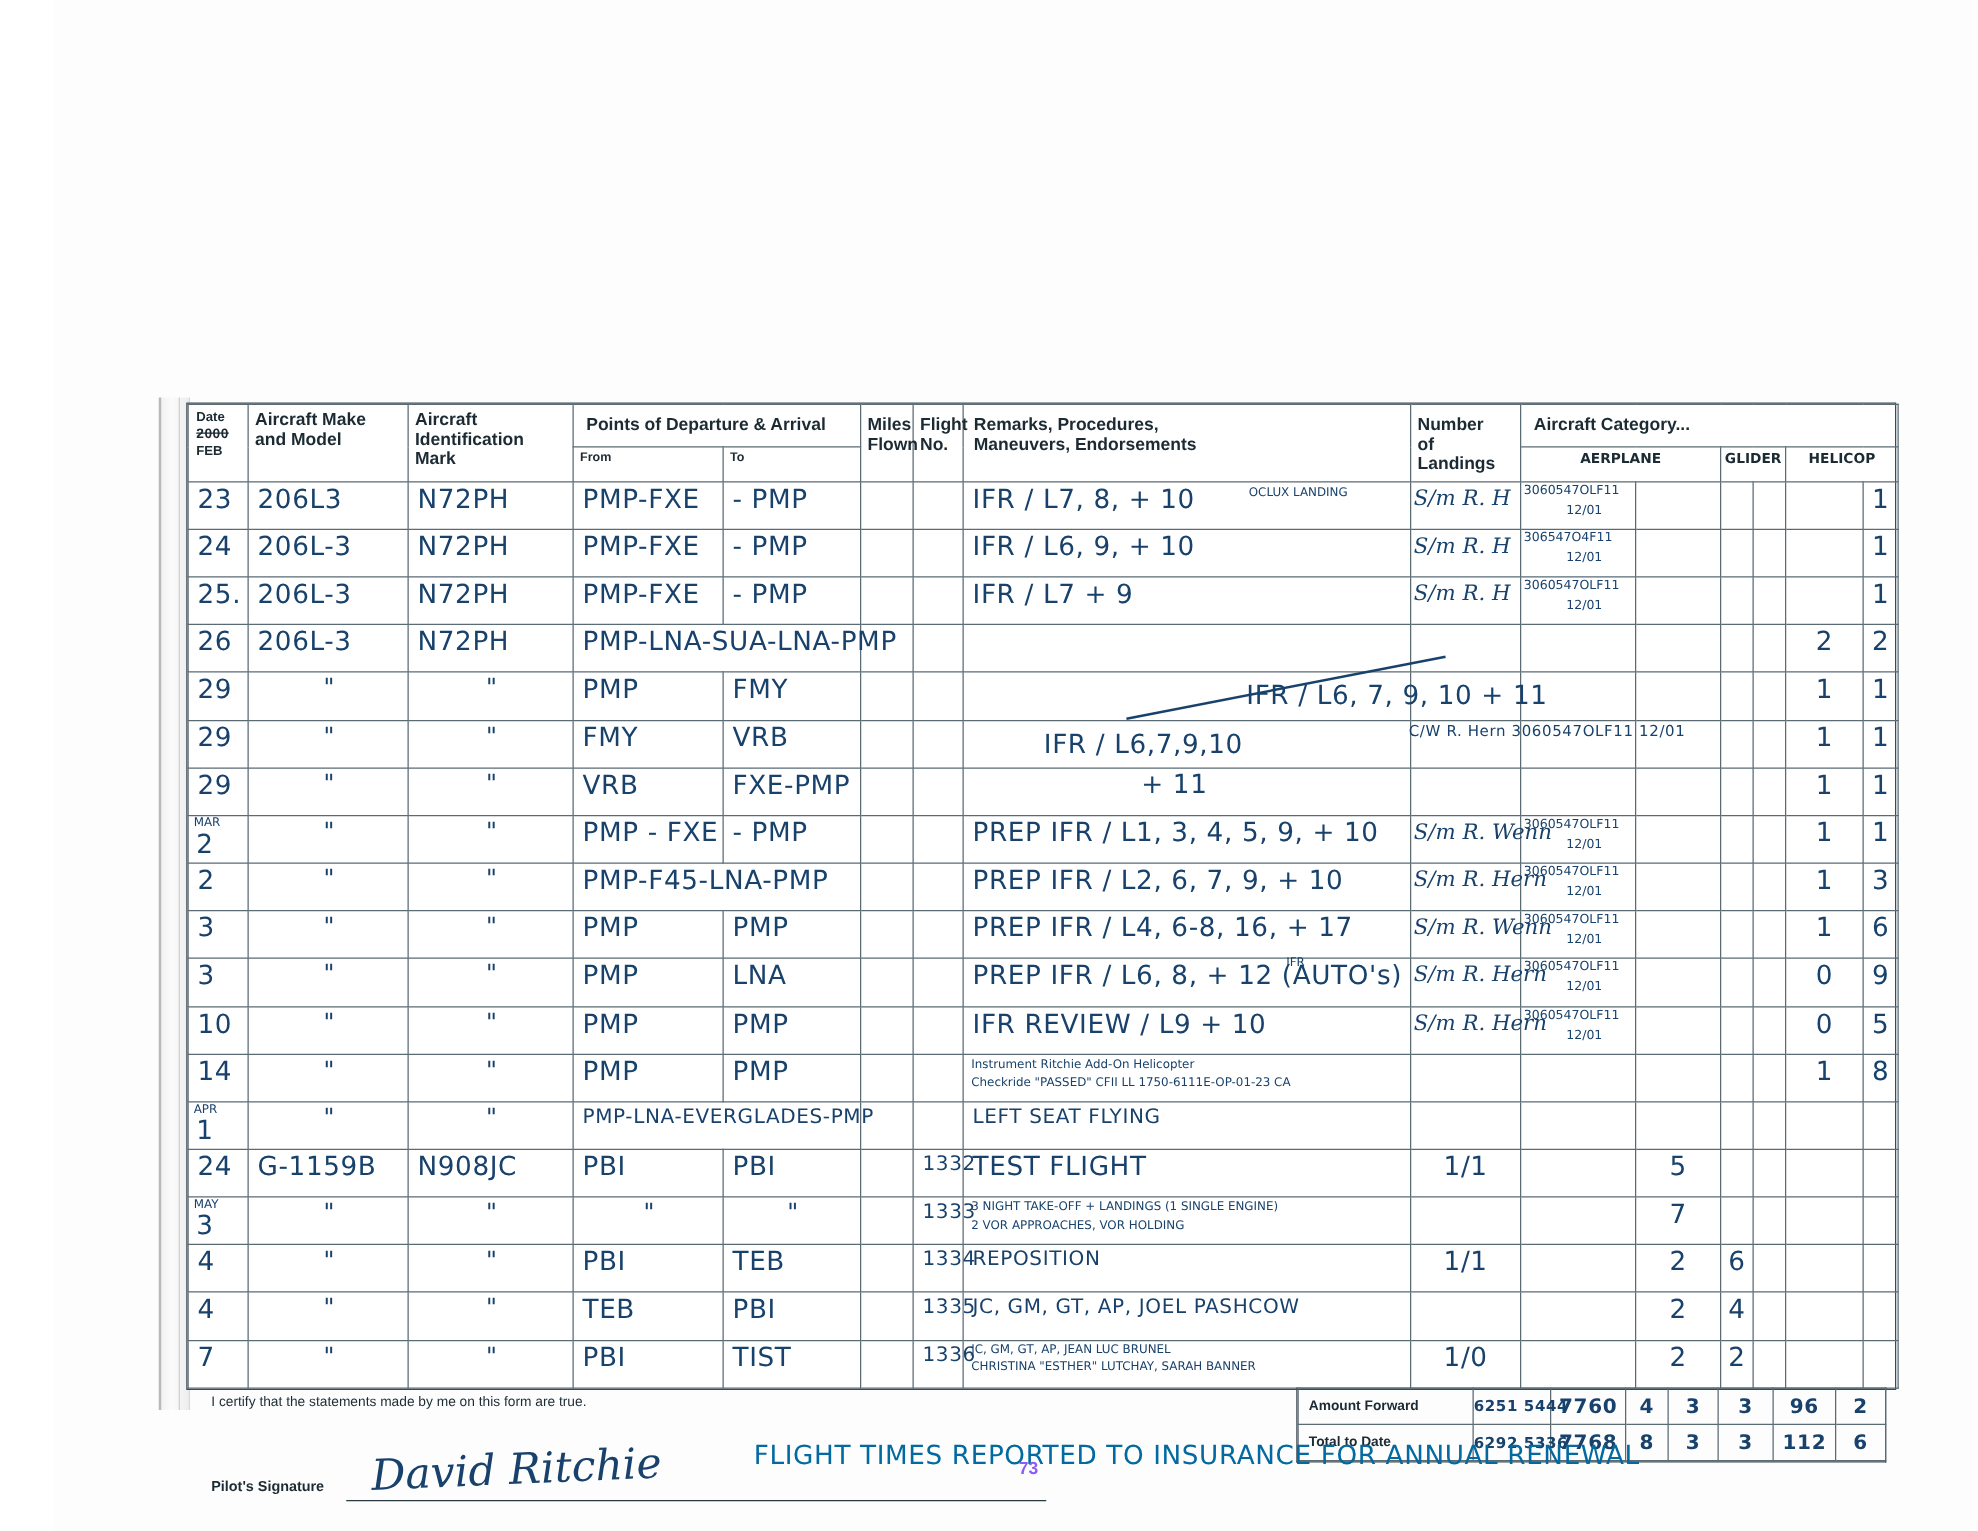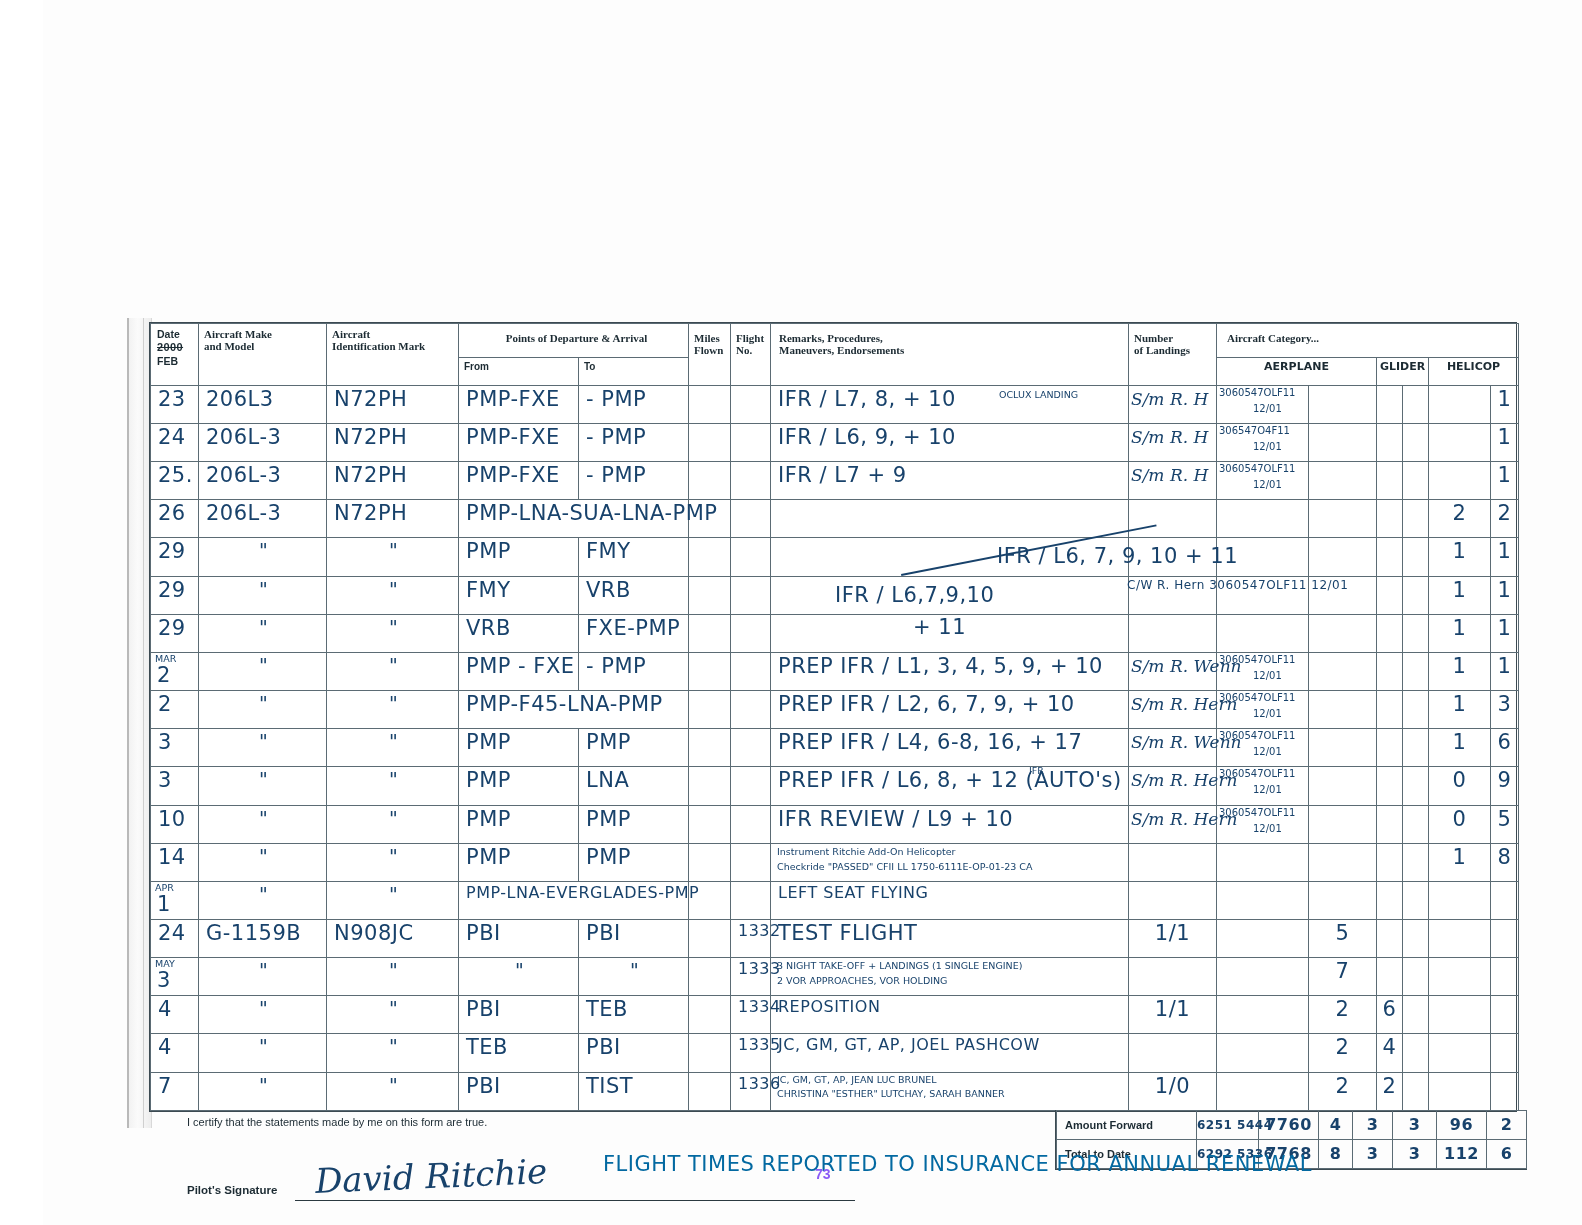--- a/index.html
+++ b/index.html
@@ -64,27 +64,27 @@
   }
   table.log td, table.log th {
     border: 1px solid #5b6b74;
     padding: 0;
     vertical-align: top;
     position: relative;
   }
 
   
   .hdr {
-    font-size: 11px;
+    font-size: 14px;
     font-weight: bold;
     color: #1c2b33;
     line-height: 1.12;
     padding: 4px 4px 0 5px;
     text-align: left;
-    font-family: Liberation Serif, serif;
+    font-family: Liberation Sans, sans-serif;
   }
   .hdr-sub {
     font-size: 10px;
     font-weight: bold;
     color: #1c2b33;
     padding: 3px 5px;
   }
   .date-hdr {
     font-size: 10.5px;
     font-weight: bold;
@@ -135,21 +135,21 @@
     font-family: "DejaVu Sans", sans-serif;
     color: #18426b;
     font-size: 10px;
     line-height: 1.05;
     white-space: nowrap;
   }
 
   
   .certify {
     position: absolute;
-    left: 114px;
+    left: 96px;
     top: 1112px;
     width: 1368px;
     height: 112px;
   }
   .certify-text {
     position: absolute;
     left: 30px; top: 4px;
     font-size: 11px;
     color: #1c2b33;
     font-weight: normal;
@@ -278,21 +278,21 @@
             <span>and Model</span>
           </div>
         </td>
         <td rowspan="2">
           <div class="hdr">
             <span>Aircraft</span><br>
             <span>Identification Mark</span>
           </div>
         </td>
         <td colspan="2">
-          <div class="hdr" style="padding-top:8px;padding-left:10px;text-align:center;">Points of Departure &amp; Arrival</div>
+          <div class="hdr" style="padding-top:8px;padding-left:10px;">Points of Departure &amp; Arrival</div>
         </td>
         <td rowspan="2">
           <div class="hdr" style="padding-top:8px;">
             <span>Miles</span><br>
             <span>Flown</span>
           </div>
         </td>
         <td rowspan="2">
           <div class="hdr" style="padding-top:8px;">
             <span>Flight</span><br>

